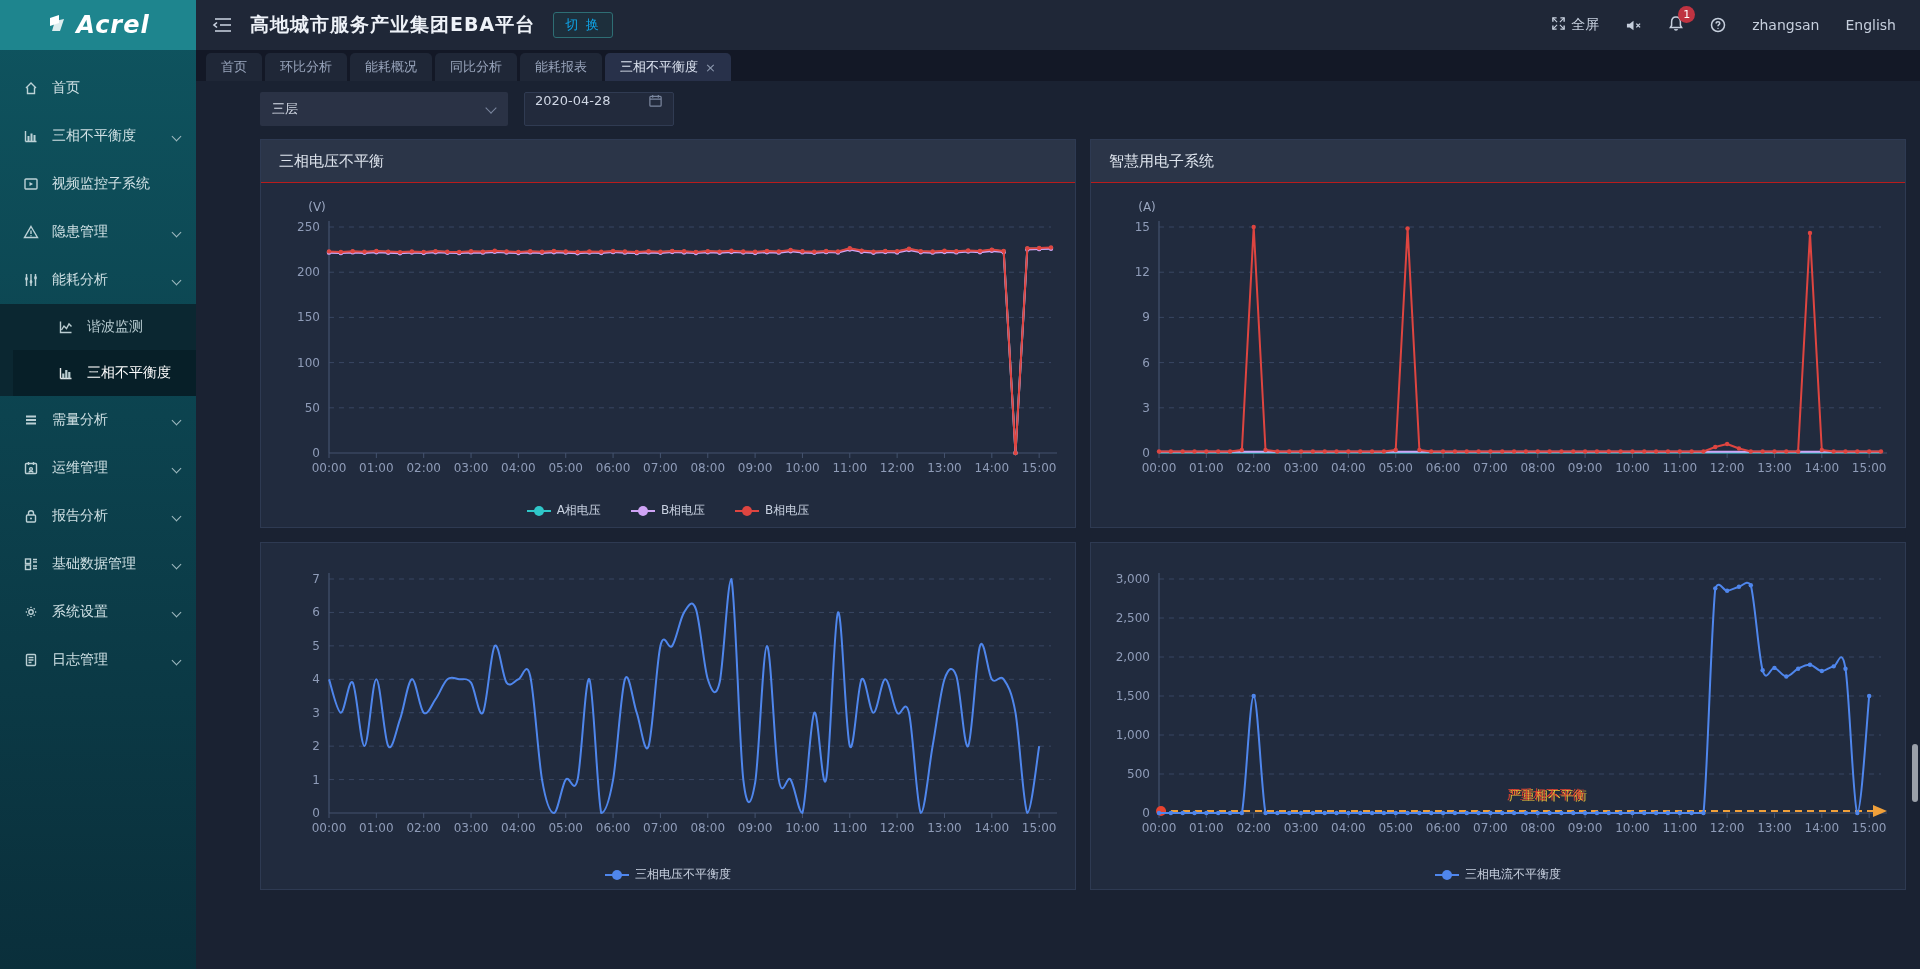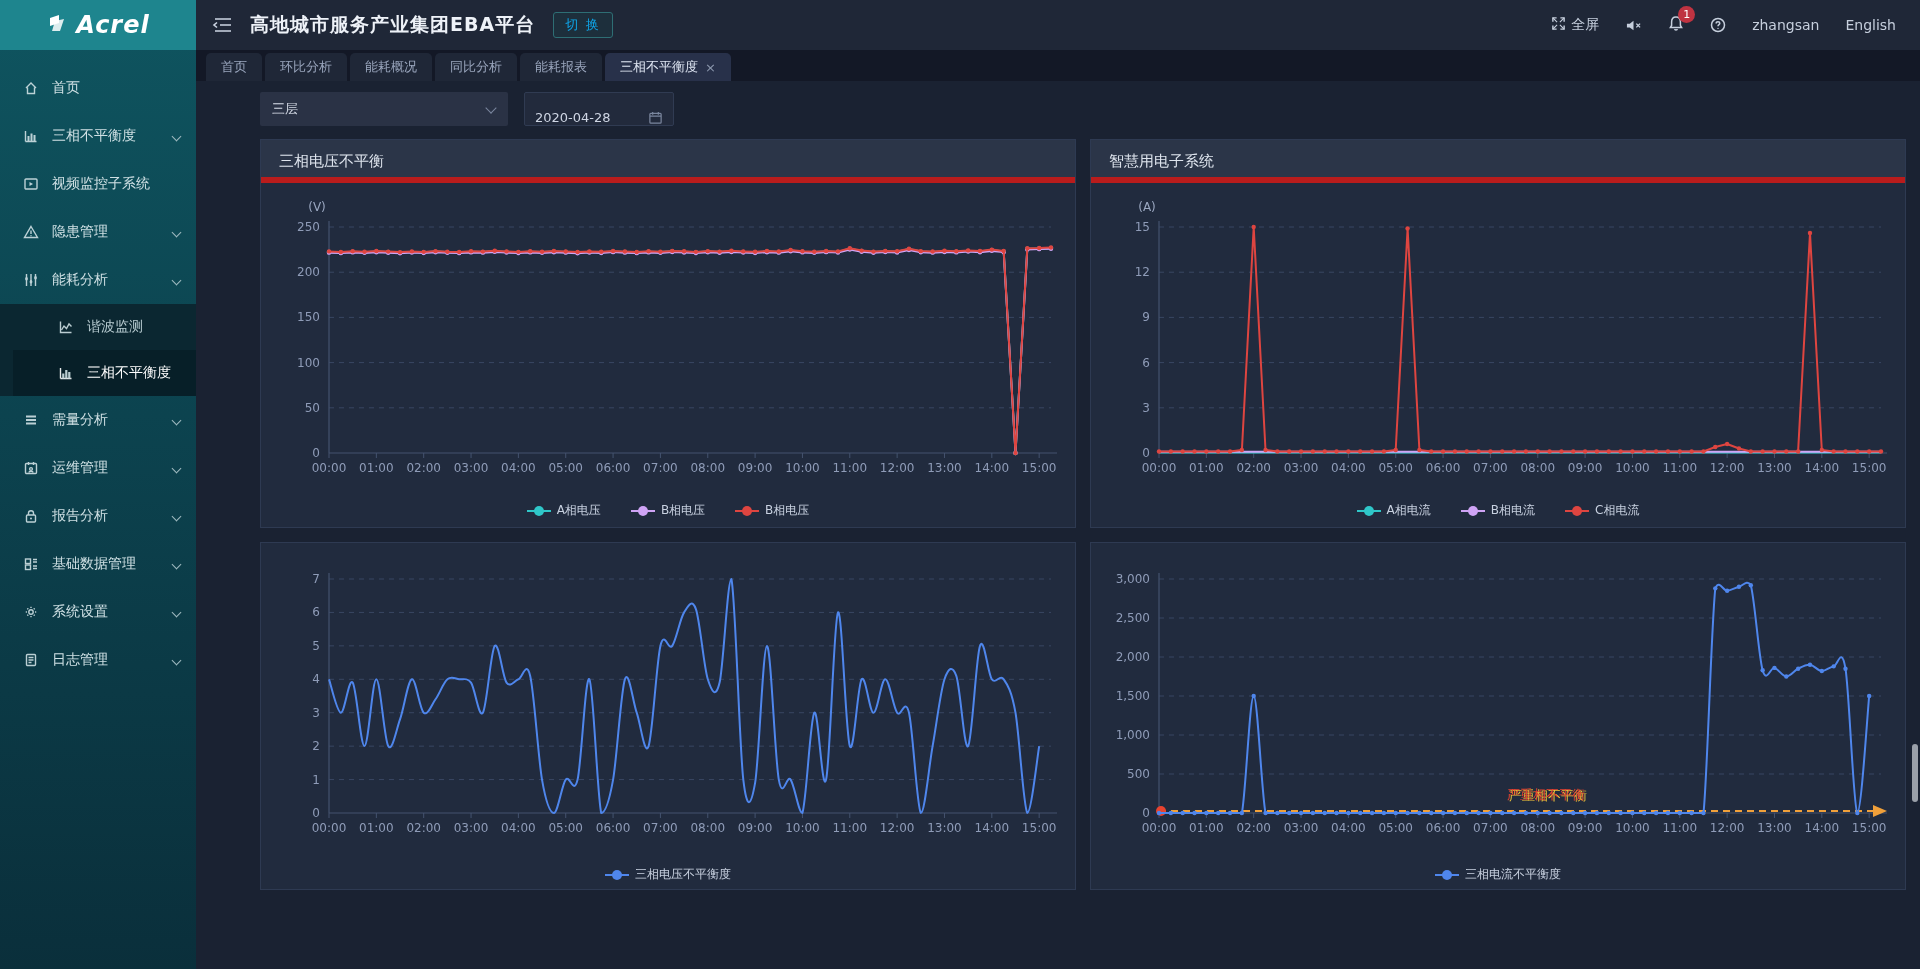--- a/index.html
+++ b/index.html
@@ -53,26 +53,26 @@
   .content { position:absolute; left:196px; top:81px; width:1724px; height:888px; background:#1a2232;
     padding:11px 14px 0 64px; }
   .filters { display:flex; gap:16px; margin-bottom:13px; }
   .select-box { width:248px; height:34px; background:#2a3245; border-radius:2px; display:flex;
     align-items:center; padding:0 12px; color:#d7dde8; font-size:13px; cursor:pointer; }
   .select-box .sel-chev { margin-left:auto; }
   .sel-chev { width:10px; height:10px; position:relative; }
   .sel-chev::before { content:""; position:absolute; left:1px; top:0px; width:7px; height:7px;
     border-right:1.5px solid #7a869e; border-bottom:1.5px solid #7a869e; transform:rotate(45deg); }
   .date-box { width:150px; height:34px; background:#222a3c; border:1px solid #303b52; border-radius:2px;
-    display:flex; align-items:flex-end; padding:0 10px; color:#cfd6e4; font-size:13px; cursor:pointer; }
+    display:flex; align-items:flex-start; padding:0 10px; color:#cfd6e4; font-size:13px; cursor:pointer; }
   .date-box svg { margin-left:auto; stroke:#7a869e; fill:none; stroke-width:1.3; }
 
   .grid { display:grid; grid-template-columns:816px 816px; grid-template-rows:389px 348px; gap:14px; }
   .panel { background:#212b3e; border:1px solid #2e3a52; overflow:hidden; }
-  .panel-header { height:43px; line-height:43px; background:#2b3548; border-bottom:6px solid #b91c1c;
+  .panel-header { height:43px; line-height:43px; background:#2b3548; border-bottom:1px solid #b91c1c;
     padding:0 18px; color:#dfe5ee; font-size:15px; }
   .panel-body { padding:8px 10px 0 10px; }
   .legend { height:28px; display:flex; align-items:flex-end; justify-content:center; gap:30px; }
   .legend-item { display:flex; align-items:center; gap:6px; color:#c8d1e0; font-size:12px; cursor:pointer; }
   .lg-marker { width:24px; height:2px; position:relative; }
   .lg-marker::after { content:""; position:absolute; left:7px; top:-4px; width:10px; height:10px; border-radius:50%;
     background:inherit; }
 
   svg.chart { display:block; }
   .ytick, .xtick { fill:#8f9cb8; font-size:12px; font-family:"DejaVu Sans",sans-serif; }
@@ -685,34 +685,20 @@
             <circle cx="685.311475409836" cy="260.49333333333334" r="2.2" fill="#de4540"></circle>
             <circle cx="697.1475409836065" cy="260.49333333333334" r="2.2" fill="#de4540"></circle>
             <circle cx="708.983606557377" cy="42.02666666666667" r="2.2" fill="#de4540"></circle>
             <circle cx="720.8196721311475" cy="258.9866666666667" r="2.2" fill="#de4540"></circle>
             <circle cx="732.655737704918" cy="260.49333333333334" r="2.2" fill="#de4540"></circle>
             <circle cx="744.4918032786885" cy="260.49333333333334" r="2.2" fill="#de4540"></circle>
             <circle cx="756.327868852459" cy="260.49333333333334" r="2.2" fill="#de4540"></circle>
             <circle cx="768.1639344262295" cy="260.49333333333334" r="2.2" fill="#de4540"></circle>
             <circle cx="780" cy="260.49333333333334" r="2.2" fill="#de4540"></circle>
           </svg>
-        <div class="legend" id="legend-1">
-            <span class="legend-item">
-              <span class="lg-marker" style="background:#2fc7c9"></span>
-              <span>A相电流</span>
-            </span>
-            <span class="legend-item">
-              <span class="lg-marker" style="background:#cfa4f5"></span>
-              <span>B相电流</span>
-            </span>
-            <span class="legend-item">
-              <span class="lg-marker" style="background:#de4540"></span>
-              <span>C相电流</span>
-            </span>
-          </div>
       </div>
     </section>
 
     <section class="panel">
       <div class="panel-body" style="padding-top:12px;">
         <svg class="chart" id="chart-2" width="794" height="300">
             <text x="49" y="262" text-anchor="end" class="ytick">0</text>
             <line x1="58" y1="224.57142857142858" x2="780" y2="224.57142857142858" stroke="#394763" stroke-width="1" stroke-dasharray="5 5"></line>
             <text x="49" y="228.57142857142858" text-anchor="end" class="ytick">1</text>
             <line x1="58" y1="191.14285714285717" x2="780" y2="191.14285714285717" stroke="#394763" stroke-width="1" stroke-dasharray="5 5"></line>

